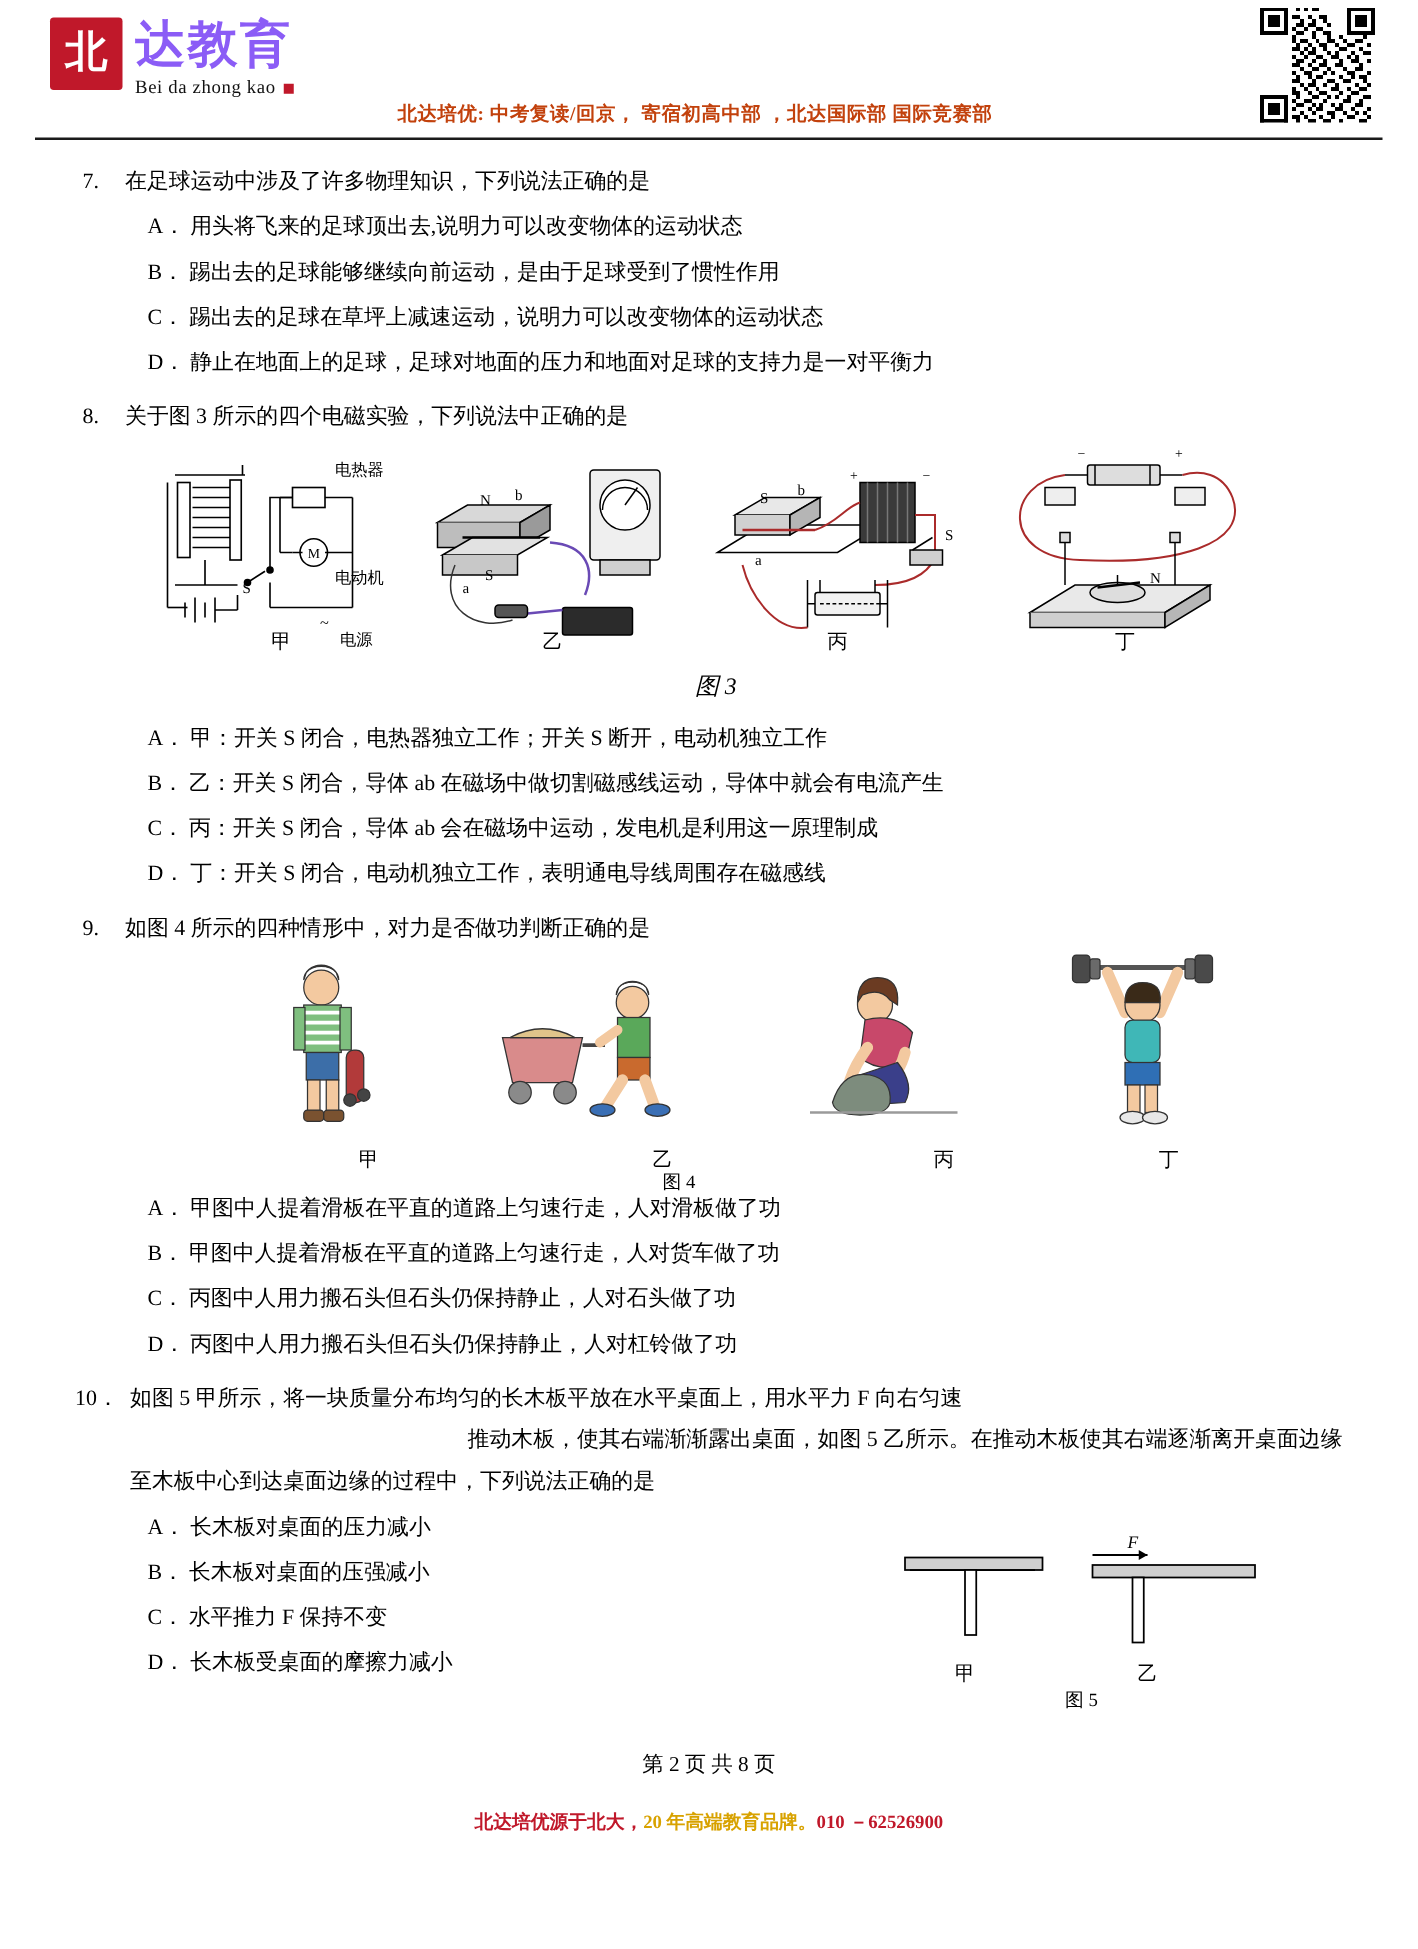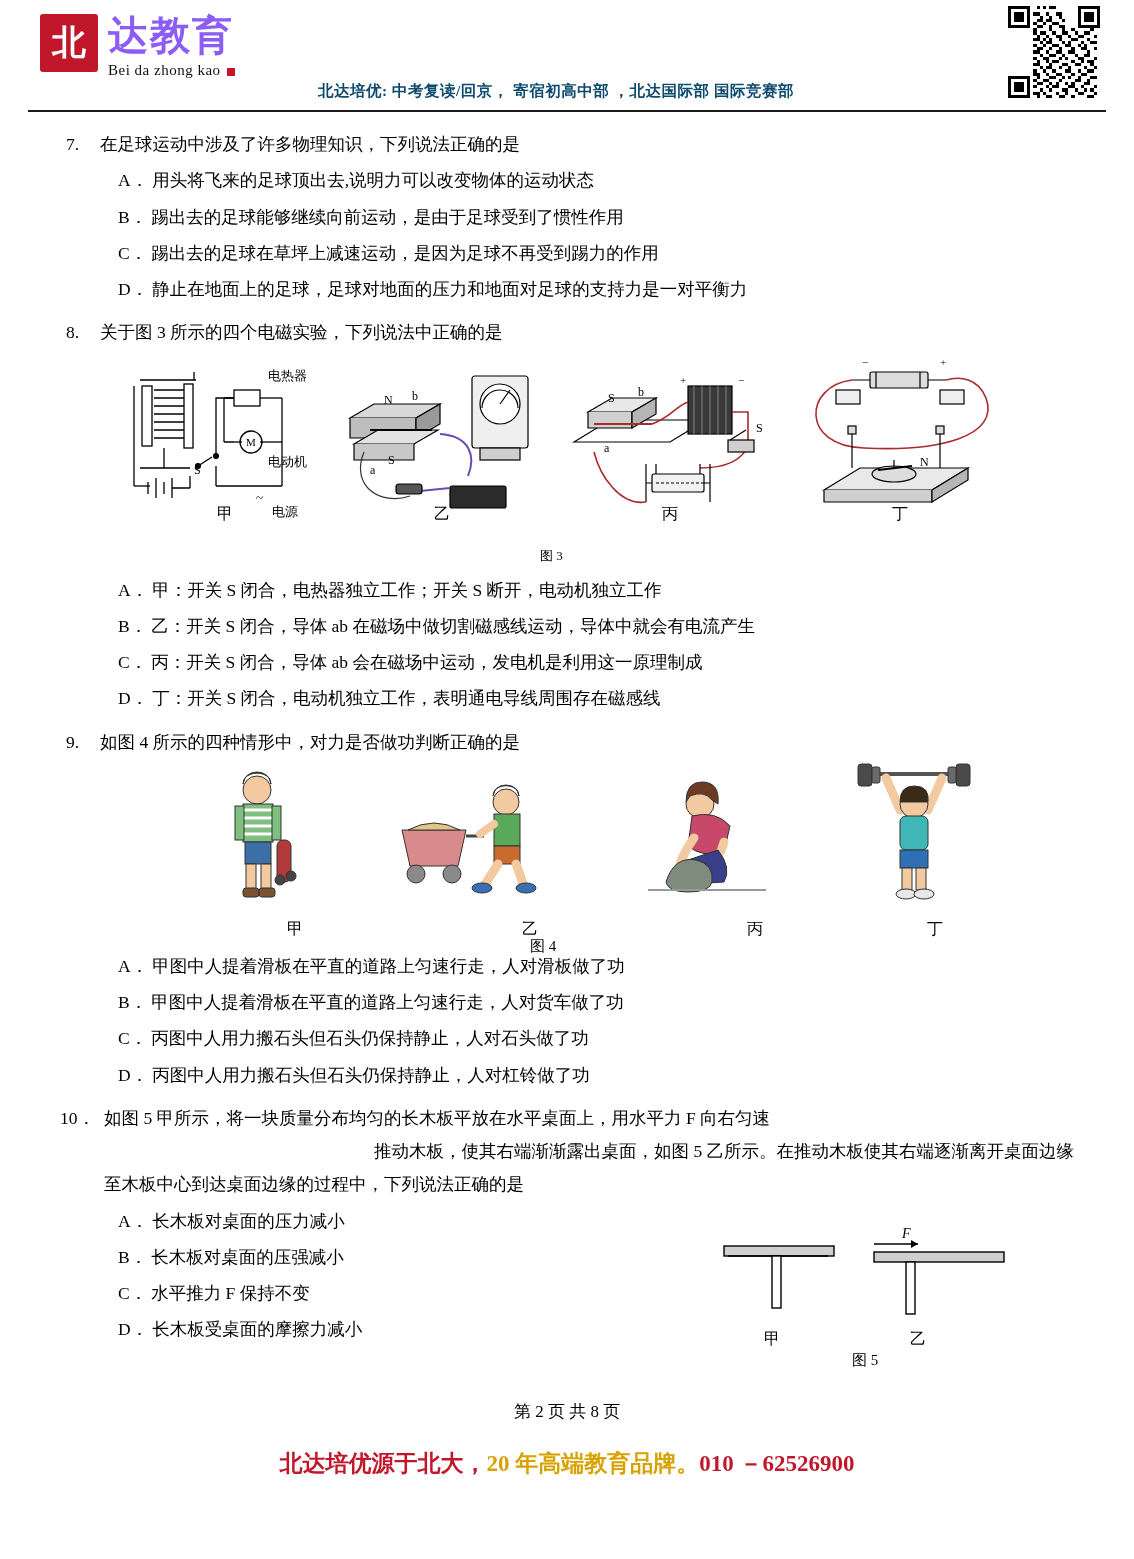--- a/index.html
+++ b/index.html
@@ -71,21 +71,21 @@
     background: #c0182a;
     margin-left: 6px;
     vertical-align: middle;
   }
   .header-slogan {
     position: absolute;
     left: 290px;
     bottom: 8px;
     font-size: 15.5px;
     font-weight: bold;
-    color: #0c4a6e;
+    color: #c2410c;
     white-space: nowrap;
     letter-spacing: 0.5px;
   }
   .qr {
     position: absolute;
     right: 6px;
     top: 6px;
     width: 92px;
     height: 92px;
     background: #fff;
@@ -144,23 +144,24 @@
   }
   .fig3 .cn-label {
     position: absolute;
     bottom: 6px;
     font-size: 16px;
     text-align: center;
     width: 60px;
   }
   .fig3 .fig-num {
     position: absolute;
-    left: 440px;
+    left: 456px;
     bottom: 2px;
-    font-size: 13px;
+    font-size: 19px;
+    font-style: italic;
   }
 
   
   .fig4 {
     height: 180px;
     position: relative;
     margin: 8px 0 0 0;
   }
   .fig4 .person {
     position: absolute;
@@ -212,21 +213,21 @@
     top: 1400px;
     text-align: center;
     font-size: 17px;
   }
   .footer-line {
     position: absolute;
     left: 0;
     right: 0;
     top: 1448px;
     text-align: center;
-    font-size: 23px;
+    font-size: 15px;
     font-weight: bold;
     color: #c0182a;
   }
   .footer-line .y { color: #d8a200; }
 </style>
 </head>
 <body>
 
 <div class="page">
 
@@ -413,21 +414,21 @@
         <span class="q-num">7.</span>
         <span class="q-text">在足球运动中涉及了许多物理知识，下列说法正确的是</span>
       </div>
       <div class="opt">
         <span class="lbl">A．</span><span>用头将飞来的足球顶出去,说明力可以改变物体的运动状态</span>
       </div>
       <div class="opt">
         <span class="lbl">B．</span><span>踢出去的足球能够继续向前运动，是由于足球受到了惯性作用</span>
       </div>
       <div class="opt">
-        <span class="lbl">C．</span><span>踢出去的足球在草坪上减速运动，是因为足球不再受到踢力的作用</span>
+        <span class="lbl">C．</span><span>踢出去的足球在草坪上减速运动，说明力可以改变物体的运动状态</span>
       </div>
       <div class="opt">
         <span class="lbl">D．</span><span>静止在地面上的足球，足球对地面的压力和地面对足球的支持力是一对平衡力</span>
       </div>
     </div>
 
     <div class="q">
       <div class="q-stem">
         <span class="q-num">8.</span>
         <span class="q-text">关于图 3 所示的四个电磁实验，下列说法中正确的是</span>

